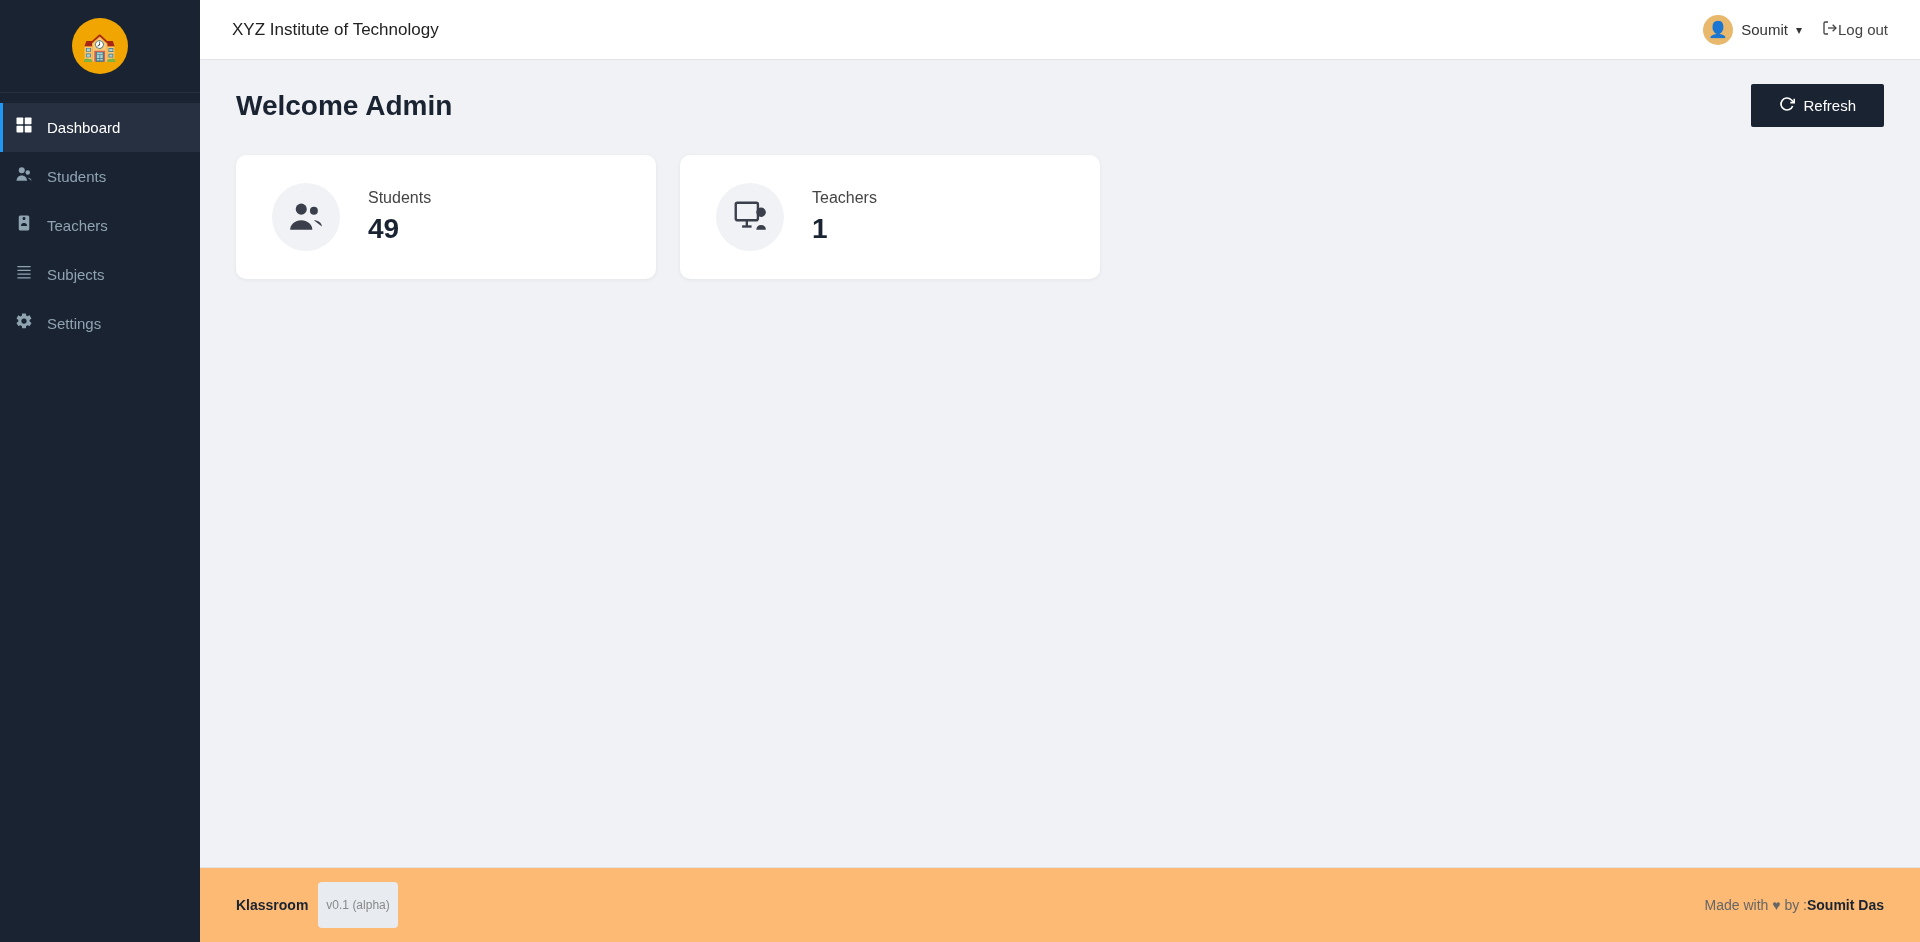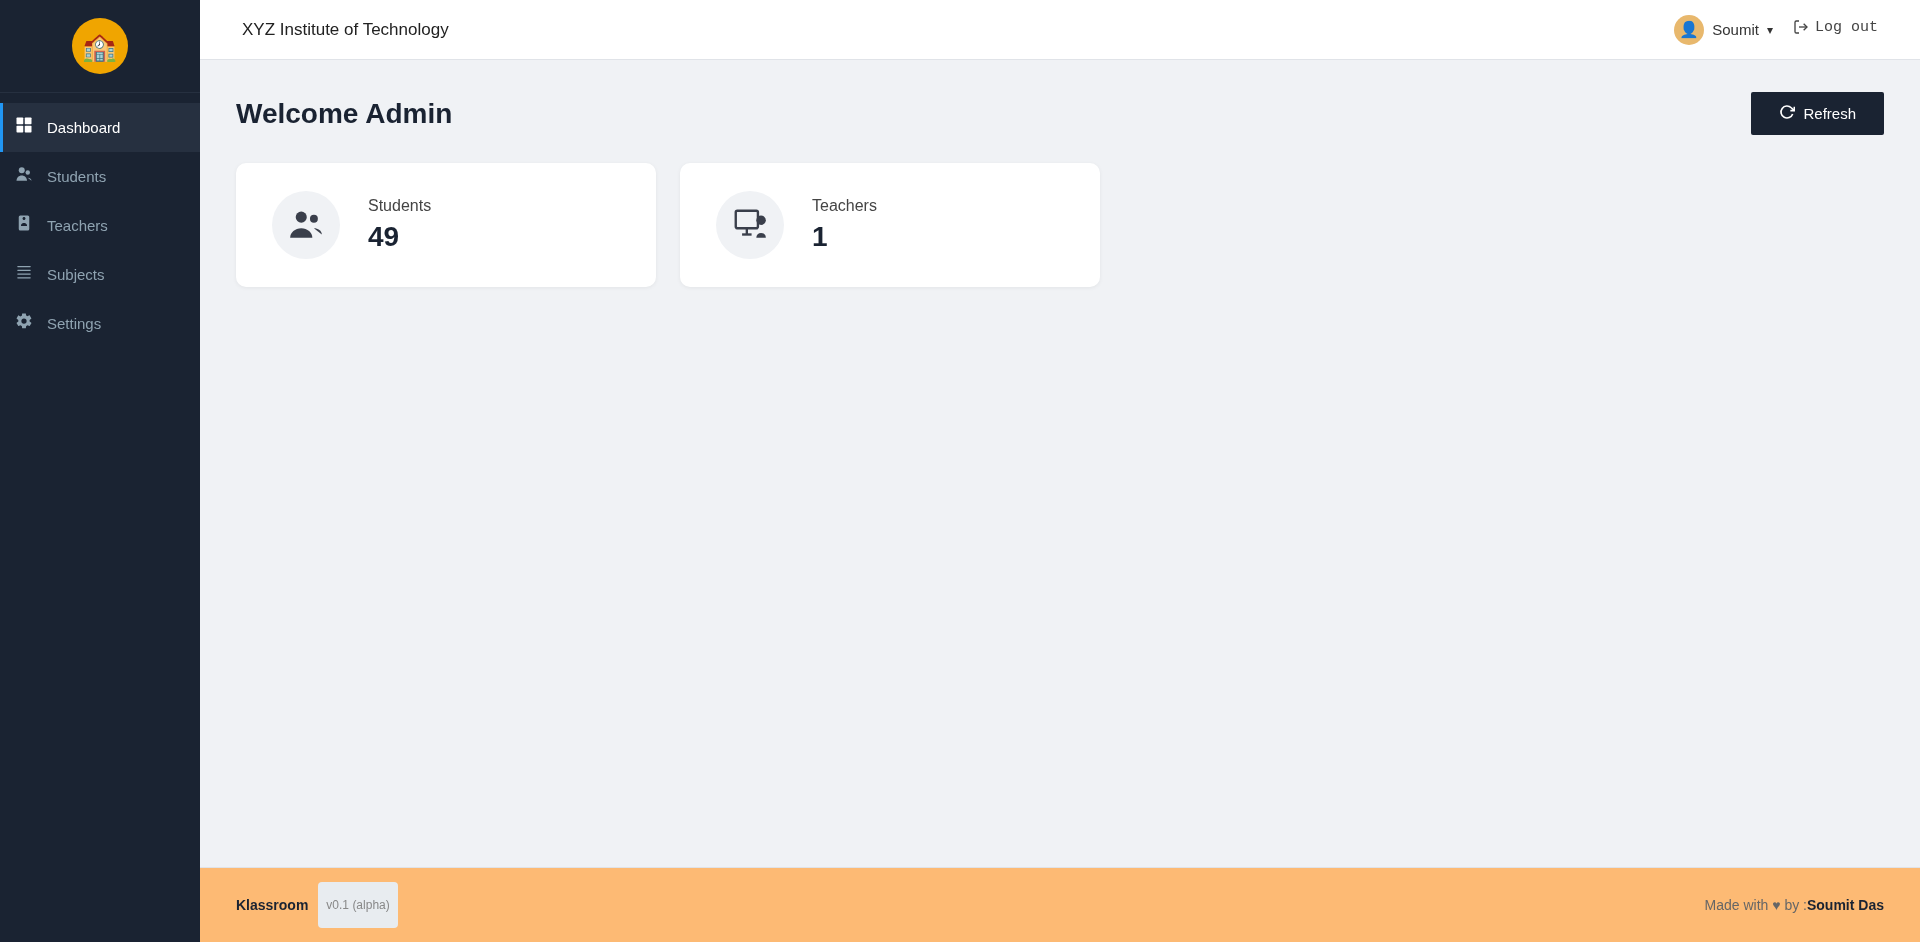--- a/index.html
+++ b/index.html
@@ -69,21 +69,21 @@
       flex-direction: column;
       min-width: 0;
     }
 
     
     #header {
       background: #fff;
       display: flex;
       align-items: center;
       justify-content: space-between;
-      padding: 0 42px;
+      padding: 0 32px;
       height: 60px;
       border-bottom: 1px solid #e0e3e8;
       flex-shrink: 0;
     }
     #header-title {
       font-size: 17px;
       font-weight: 500;
       color: #222;
     }
     #header-actions {
@@ -105,33 +105,32 @@
       border-radius: 50%;
       background: #e8b86d;
       display: flex;
       align-items: center;
       justify-content: center;
       font-size: 16px;
       color: #7a5c00;
     }
     #logout-btn {
       display: flex;
-      gap: 6px;
+      align-items: center;
       color: #444;
       cursor: pointer;
       font-size: 15px;
       background: none;
       border: none;
-      font-family: Liberation Mono, monospace;
     }
 
     
     #content {
       flex: 1;
-      padding: 32px 36px;
+      padding: 24px 36px;
       overflow-y: auto;
       background: #f0f2f5;
     }
     #content-header {
       display: flex;
       align-items: center;
       justify-content: space-between;
       margin-bottom: 28px;
     }
     #page-title {

